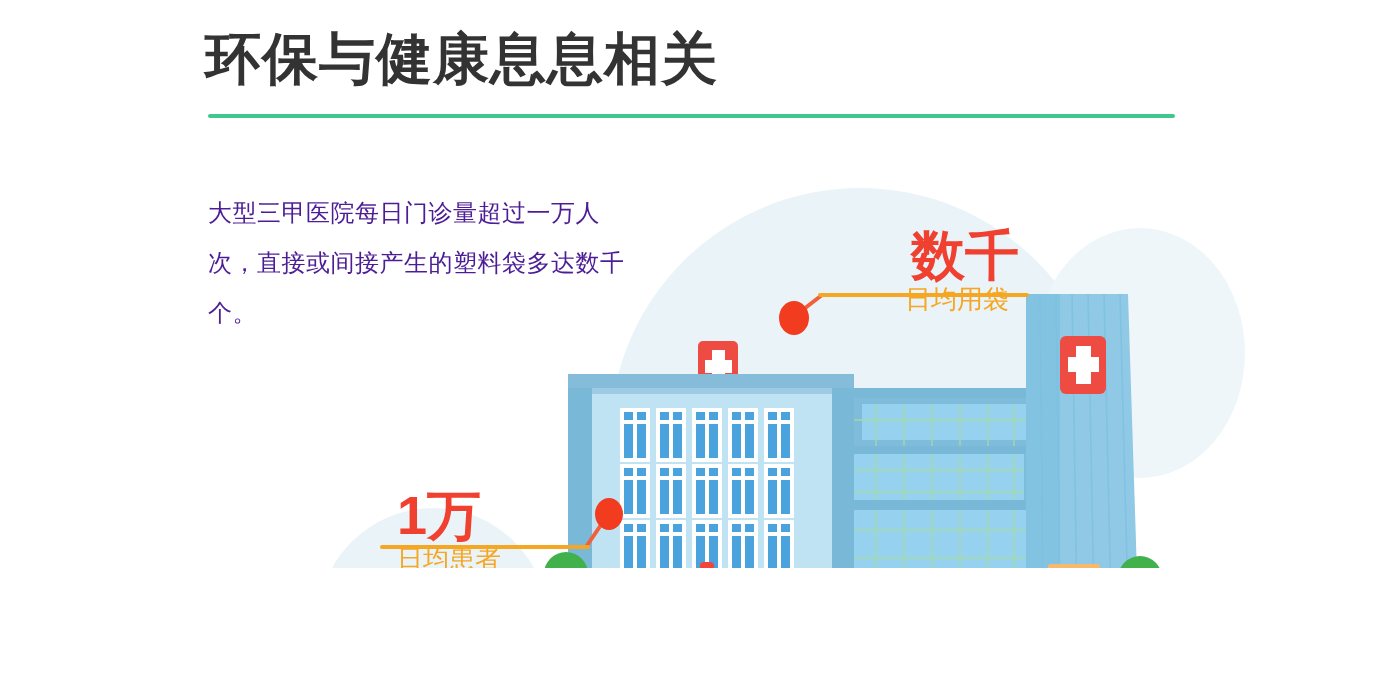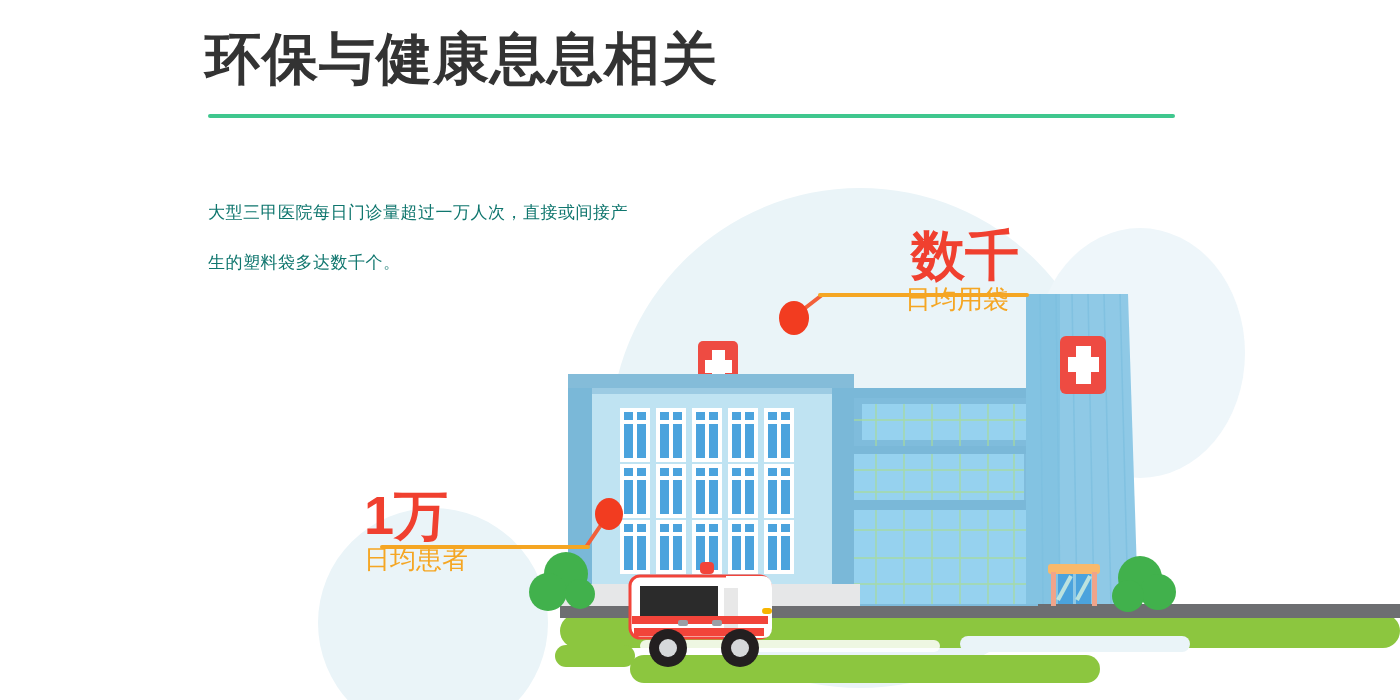--- a/index.html
+++ b/index.html
@@ -6,21 +6,21 @@
     margin: 0;
     padding: 0;
     background: #ffffff;
   }
   body {
     font-family: "Liberation Sans", "DejaVu Sans", sans-serif;
   }
   #slide {
     position: relative;
     width: 1400px;
-    height: 700px;
+    height: 568px;
     background: #ffffff;
     overflow: hidden;
     border-radius: 20px;
   }
 
   
   .blob {
     position: absolute;
     border-radius: 50%;
     background: #eaf4f8;
@@ -50,23 +50,23 @@
     background: #3fc78e;
     border-radius: 2px;
   }
 
   
   #body-text {
     position: absolute;
     left: 208px;
     top: 188px;
     width: 430px;
-    font-size: 17px;
+    font-size: 24px;
     line-height: 50px;
-    color: #0f766e;
+    color: #4c1d95;
     letter-spacing: 0.5px;
   }
 
   
   .callout { position: absolute; }
   .callout .big {
     font-size: 54px;
     font-weight: bold;
     color: #f0402f;
     line-height: 1;
@@ -75,21 +75,21 @@
   .callout .sub {
     margin-top: 0;
     font-size: 26px;
     color: #f5a623;
     white-space: nowrap;
   }
   
   #callout-bags { left: 905px; top: 228px; text-align: left; }
   #callout-bags .big { margin-left: 6px; }
   
-  #callout-patients { left: 364px; top: 488px; }
+  #callout-patients { left: 397px; top: 488px; }
 
   
   #leaders { position: absolute; left: 0; top: 0; width: 1400px; height: 700px; }
 
   
   #scene { position: absolute; left: 0; top: 0; width: 1400px; height: 700px; }
 </style>
 </head>
 <body>
 

